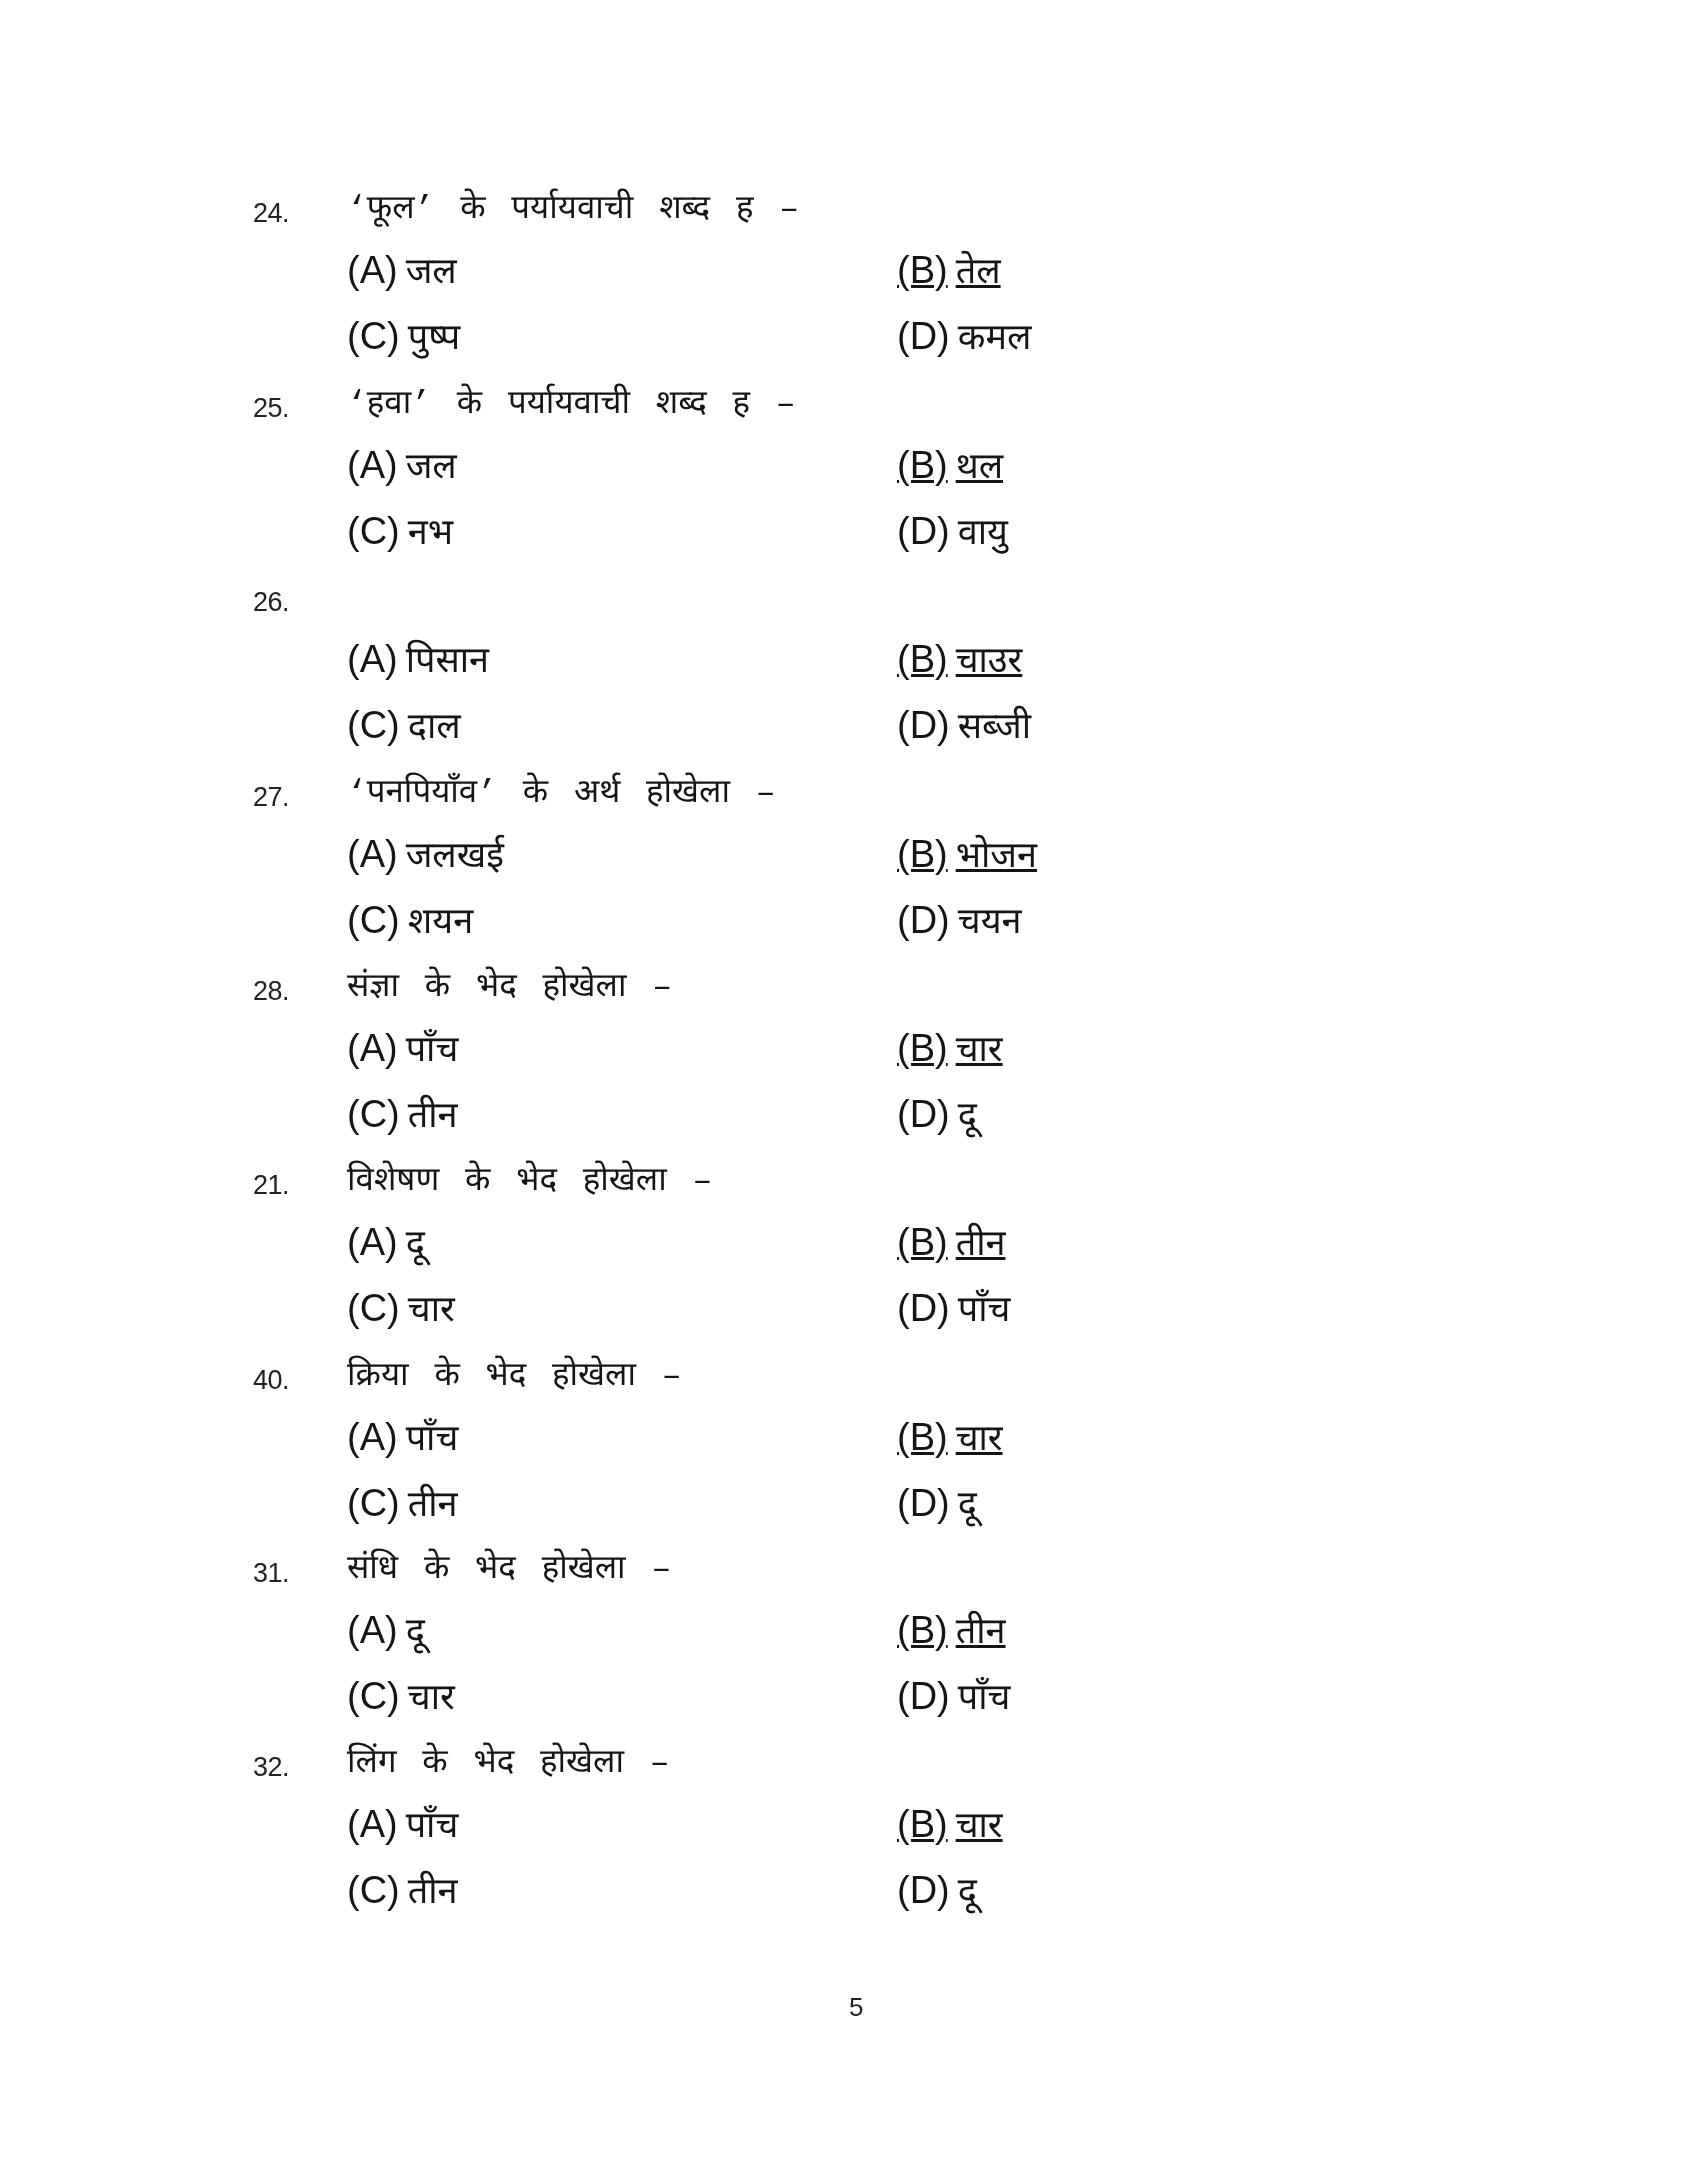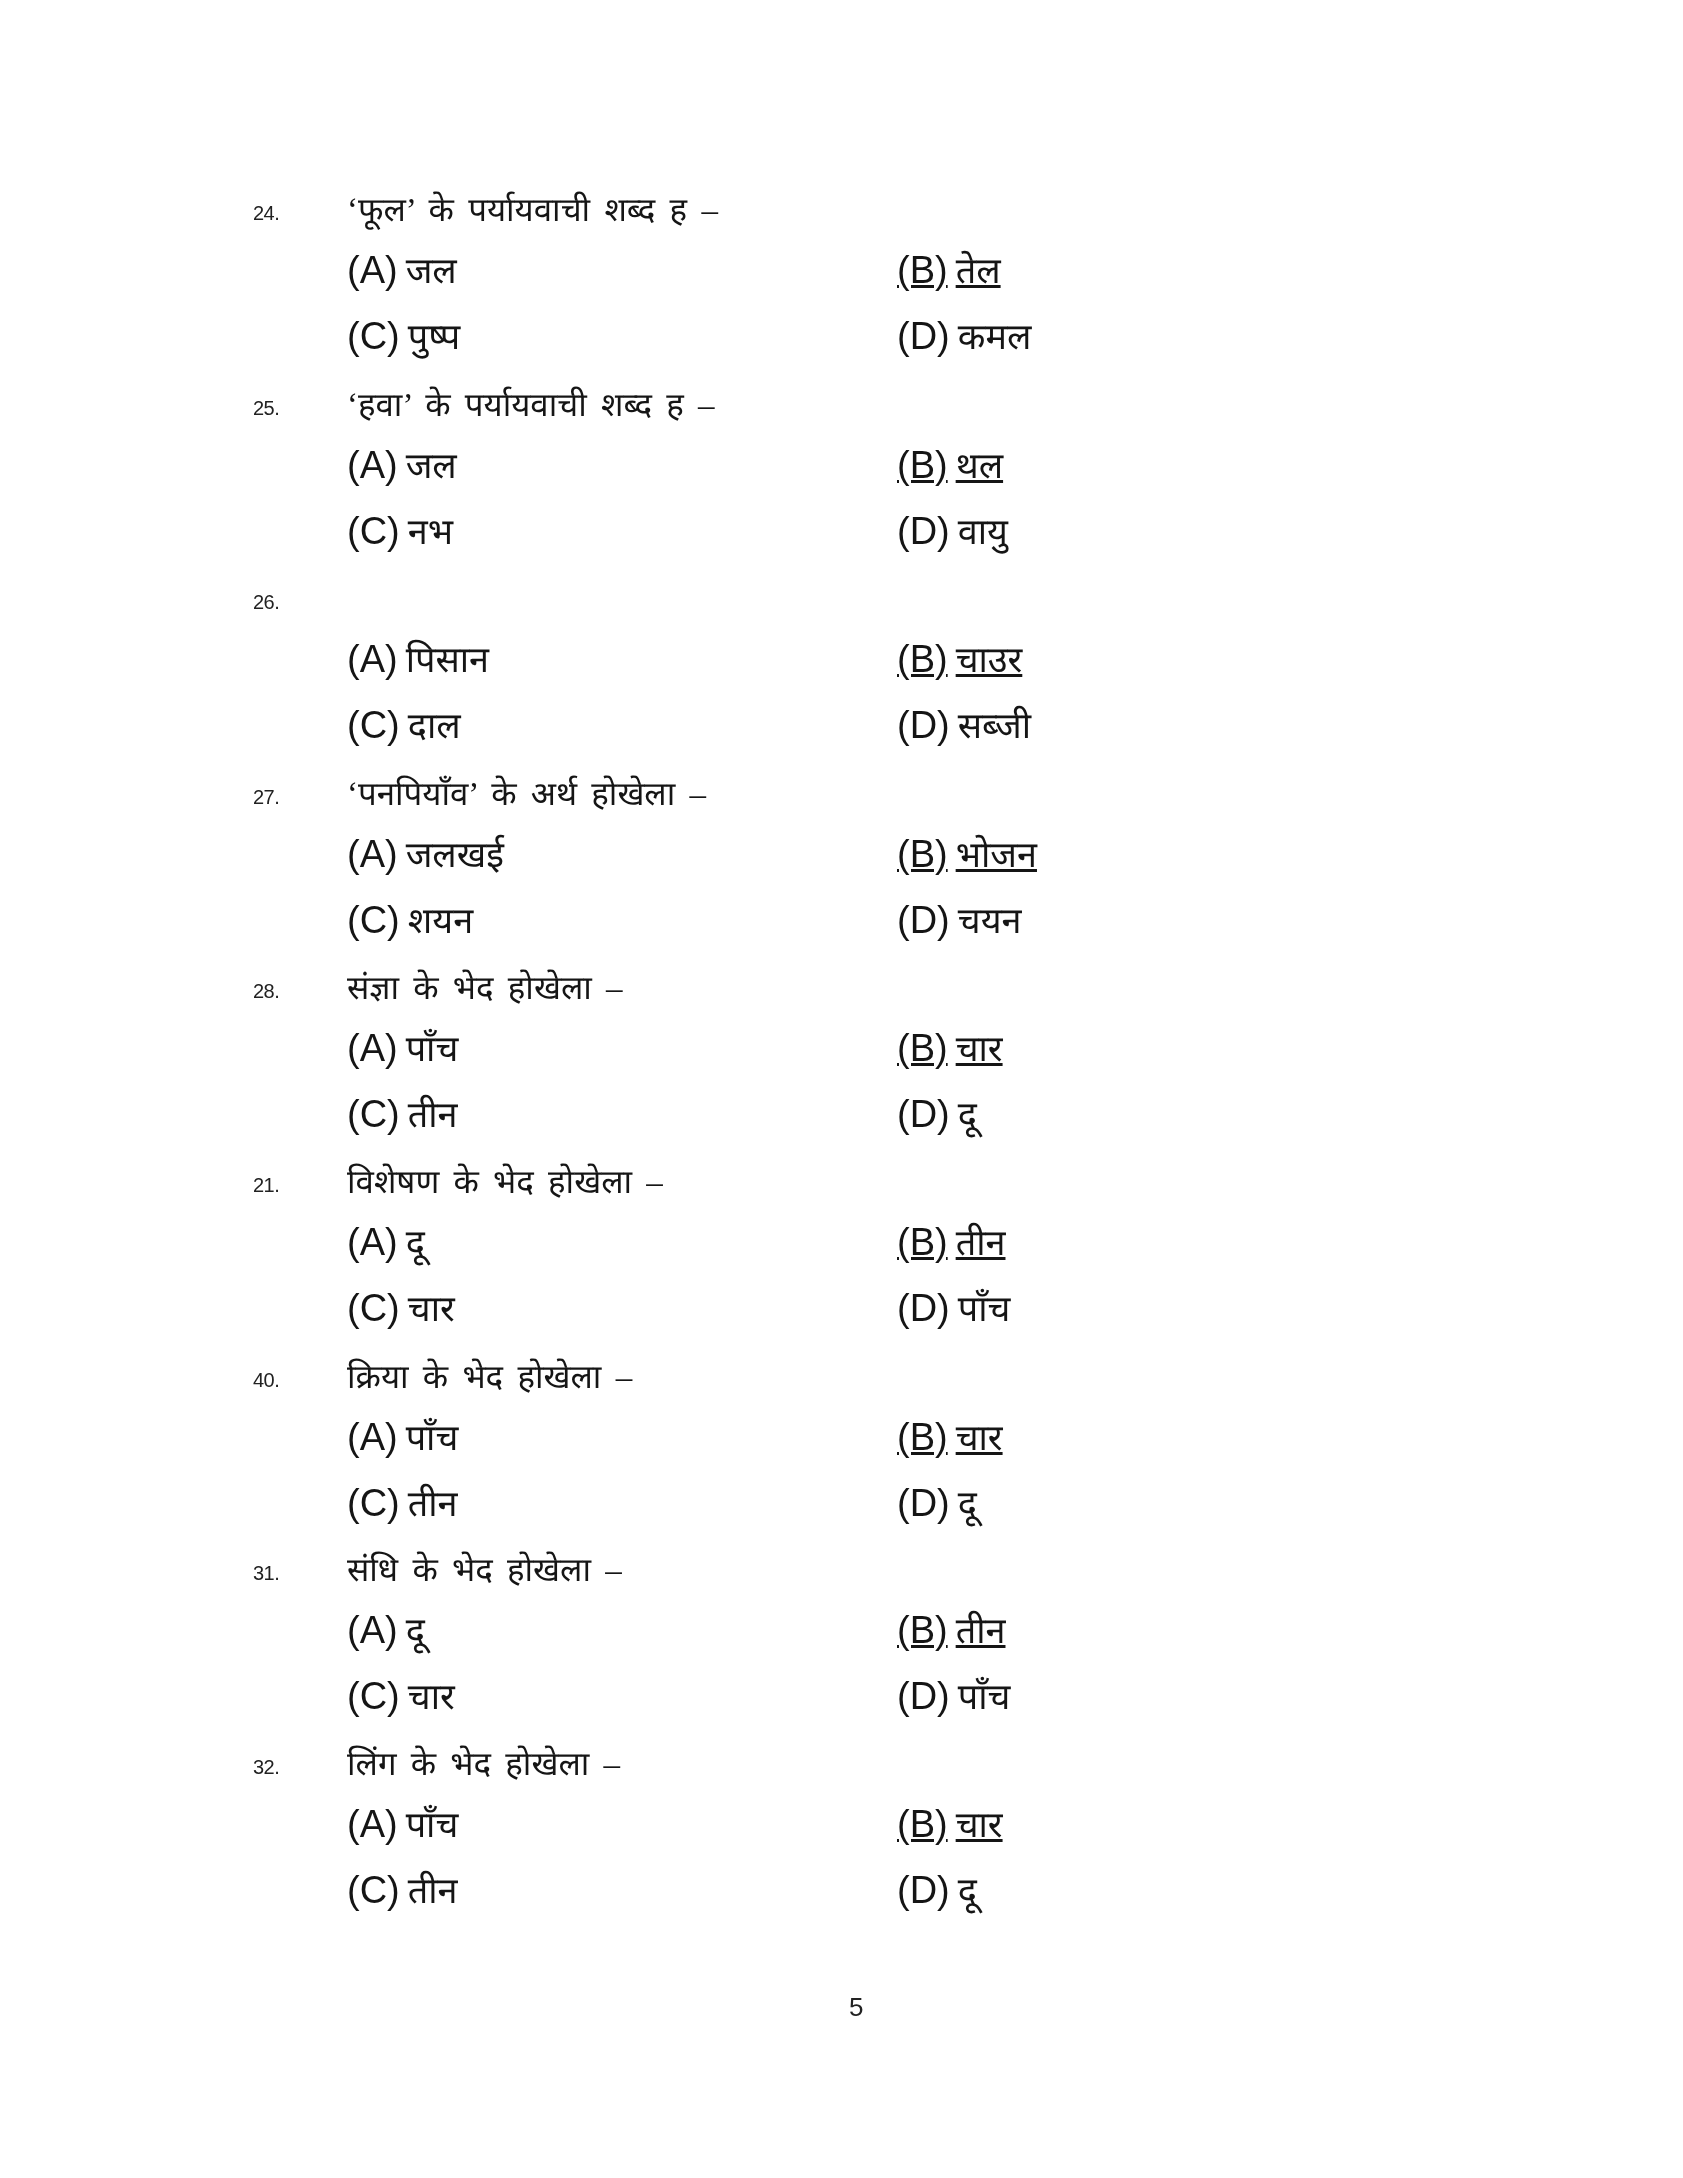--- a/index.html
+++ b/index.html
@@ -1,22 +1,22 @@
 <!DOCTYPE html>
 <html><head>
 <meta charset="utf-8">
 <style>
   html, body { margin: 0; padding: 0; background: #ffffff; }
   body { width: 1683px; height: 2178px; position: relative; overflow: hidden;
          font-family: "Liberation Sans", "DejaVu Sans", sans-serif; color: #111; }
   .q { position: absolute; left: 0; width: 1683px; height: 178px; }
-  .qnum { position: absolute; left: 253px; top: 0; font-size: 20px; line-height: 30px;
+  .qnum { position: absolute; left: 253px; top: 0; font-size: 27px; line-height: 30px;
           font-family: "Liberation Sans", sans-serif; letter-spacing: -0.5px; color: #222; }
   .qtext { position: absolute; left: 347px; top: -8px; font-size: 33px; line-height: 40px;
-           font-family: Liberation Serif, serif; word-spacing: 6px; color: #151515; }
+           font-family: Liberation Mono, monospace; word-spacing: 6px; color: #151515; }
   .opt { position: absolute; font-size: 36px; line-height: 42px; color: #151515;
          font-family: "DejaVu Sans", sans-serif; white-space: nowrap; }
   .opt .lbl { font-family: "Liberation Sans", sans-serif; font-size: 38px; margin-right: 8px; }
   .opt.a { left: 347px; top: 51px; }
   .opt.b { left: 897px; top: 51px; text-decoration: underline; }
   .opt.c { left: 347px; top: 117px; text-align: right; }
   .opt.d { left: 897px; top: 117px; text-align: center; }
   .pageno { position: absolute; left: 849px; top: 1992px; font-size: 26px;
             font-family: "Liberation Sans", sans-serif; color: #222; }
 </style>

